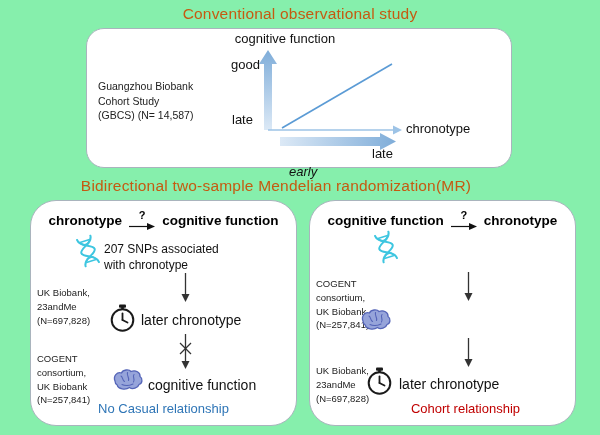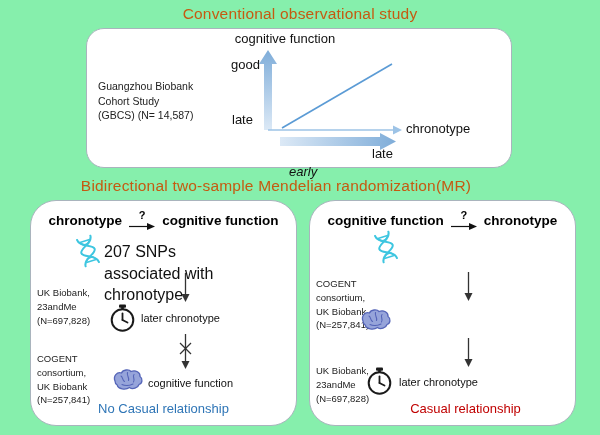--- a/index.html
+++ b/index.html
@@ -9,22 +9,22 @@
   .abs { position:absolute; }
   .section-title { text-align:center; color:var(--accent_orange,#c55a11); font-size:15.5px; letter-spacing:.2px; }
   .box { border:1.3px solid var(--border_gray,#a9b4bd); background:#fff; }
   .cohort-note { font-size:10.5px; line-height:1.4; color:#222; }
   .plot-label { font-size:13px; color:#111; white-space:nowrap; }
   .panel-header { display:flex; align-items:center; justify-content:center; gap:7px;
                   font-weight:bold; font-size:13.5px; color:#000; padding-top:9px; }
   .q-arrow { display:flex; flex-direction:column; align-items:center; line-height:1; }
   .q { font-size:11px; font-weight:bold; margin-bottom:1px; }
   .side-note { font-size:9.5px; line-height:1.45; color:#222; }
-  .step-label { font-size:11px; color:#111; white-space:nowrap; }
-  .snp-text { font-size:16px; line-height:1.35; color:#111; }
+  .step-label { font-size:14px; color:#111; white-space:nowrap; }
+  .snp-text { font-size:12px; line-height:1.35; color:#111; }
   .conclusion { font-size:13px; font-weight:normal; text-align:center; white-space:nowrap; }
   .conclusion-blue { color:var(--conclusion_blue,#2e75b6); }
   .conclusion-red { color:var(--conclusion_red,#c00000); }
   .dna { transform:rotate(-18deg); }
 </style>
 </head>
 <body>
 
 <div class="page">
 
@@ -175,15 +175,15 @@
   <svg class="abs" style="left:366px;top:367px;" width="27" height="29" viewBox="0 0 27 29">
     <rect x="10" y="0.5" width="7" height="3.2" rx="1" fill="#1a1a1a"></rect>
     <rect x="12.2" y="3" width="2.6" height="2.5" fill="#1a1a1a"></rect>
     <circle cx="13.5" cy="16" r="10.8" fill="#fff" stroke="#1a1a1a" stroke-width="2"></circle>
     <line x1="13.5" y1="16" x2="13.5" y2="9.5" stroke="#1a1a1a" stroke-width="1.8" stroke-linecap="round"></line>
     <line x1="13.5" y1="16" x2="18.5" y2="18.5" stroke="#1a1a1a" stroke-width="1.8" stroke-linecap="round"></line>
   </svg>
 
   <div class="abs step-label" style="left:399px;top:376px;">later chronotype</div>
 
-  <div class="abs conclusion conclusion-red" style="left:355px;top:401px;width:221px;">Casual relationship</div>
+  <div class="abs conclusion conclusion-red" style="left:355px;top:401px;width:221px;">Cohort relationship</div>
 
 </div>
 
 </body></html>

